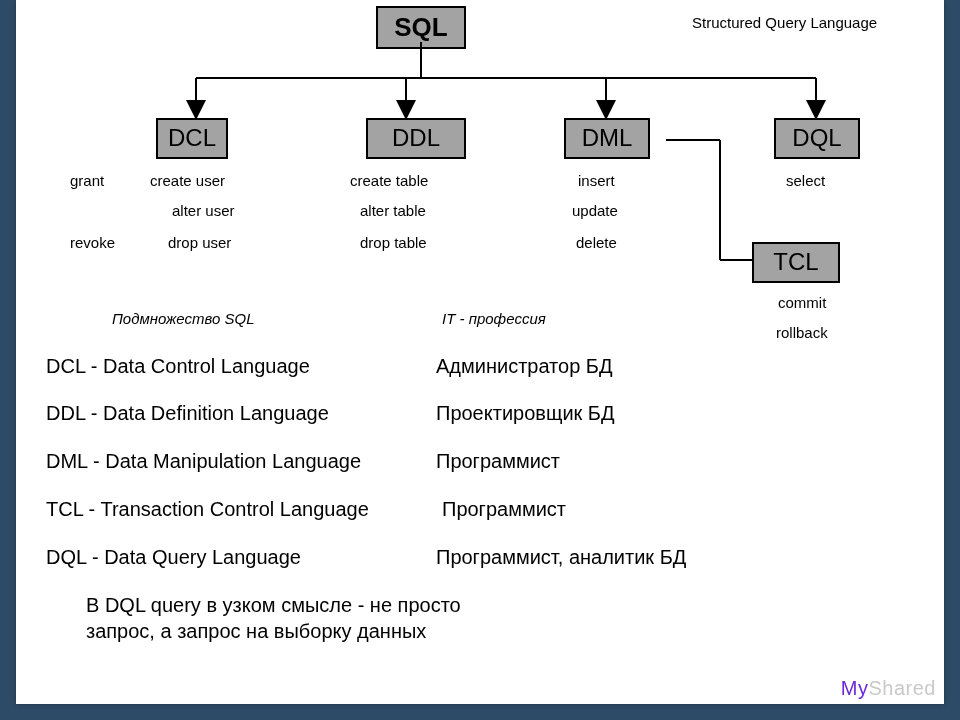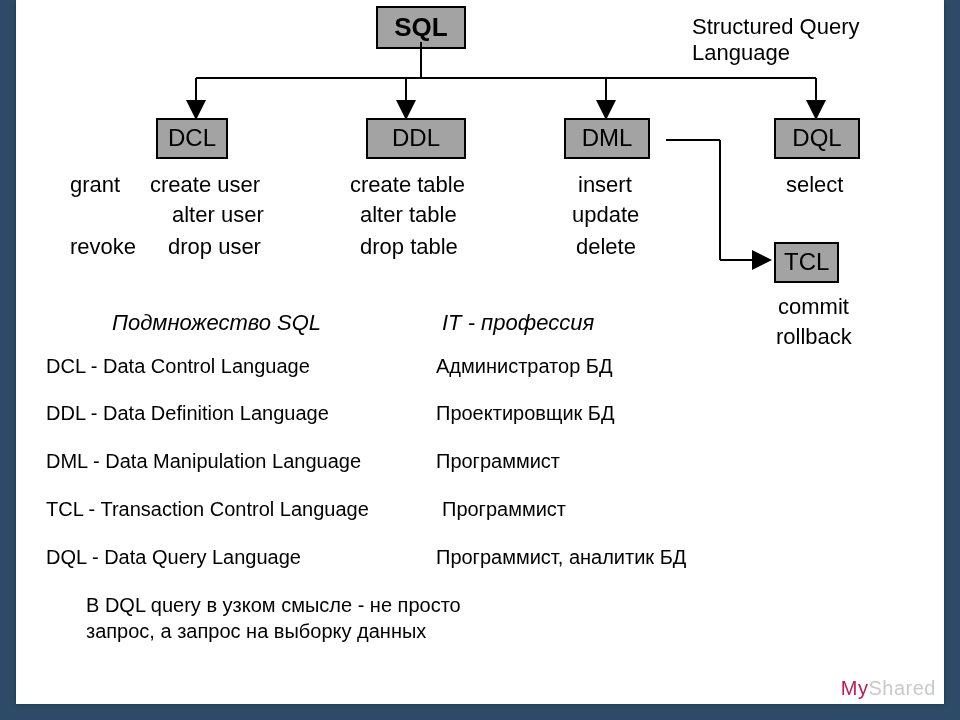--- a/index.html
+++ b/index.html
@@ -21,31 +21,31 @@
     position:absolute;
     border:2px solid #000;
     background:#a3a3a3;
     text-align:center;
     font-size:24px;
     line-height:1.2;
     padding:4px 8px;
     box-sizing:border-box;
   }
   .sql-box{font-weight:bold;font-size:26px}
-  .txt{position:absolute;font-size:22px;color:#000}
+  .txt{position:absolute;font-size:15px;color:#000}
   .bold{font-weight:normal}
   .italic{font-style:italic}
   .small{font-size:20px}
   .watermark{
     position:absolute;right:8px;bottom:4px;
     font-size:20px;font-weight:300;color:#c9c9c9;
     font-family:Arial,sans-serif;
     letter-spacing:0.5px;
   }
-  .watermark .my{color:#be185d}
+  .watermark .my{color:#6d28d9}
   svg{position:absolute;left:0;top:0;pointer-events:none}
 </style>
 </head>
 <body>
 
 <div class="slide">
 
   <div class="box sql-box" style="left:360px;top:6px;width:90px">SQL</div>
   <div class="txt" style="left:676px;top:14px">Structured Query Language</div>
 
@@ -70,21 +70,21 @@
 
     <line x1="650" y1="140" x2="704" y2="140" stroke="#000" stroke-width="2"></line>
     <line x1="704" y1="140" x2="704" y2="260" stroke="#000" stroke-width="2"></line>
     <line x1="704" y1="260" x2="752" y2="260" stroke="#000" stroke-width="2" marker-end="url(#ah)"></line>
   </svg>
 
   <div class="box" style="left:140px;top:118px;width:72px">DCL</div>
   <div class="box" style="left:350px;top:118px;width:100px">DDL</div>
   <div class="box" style="left:548px;top:118px;width:86px">DML</div>
   <div class="box" style="left:758px;top:118px;width:86px">DQL</div>
-  <div class="box" style="left:758px;top:242px;width:65px">TCL</div>
+  <div class="box" style="left:736px;top:242px;width:88px">TCL</div>
 
   <div class="txt" style="left:54px;top:172px">grant</div>
   <div class="txt" style="left:54px;top:234px">revoke</div>
 
   <div class="txt" style="left:134px;top:172px">create user</div>
   <div class="txt" style="left:156px;top:202px">alter user</div>
   <div class="txt" style="left:152px;top:234px">drop user</div>
 
   <div class="txt" style="left:334px;top:172px">create table</div>
   <div class="txt" style="left:344px;top:202px">alter table</div>

